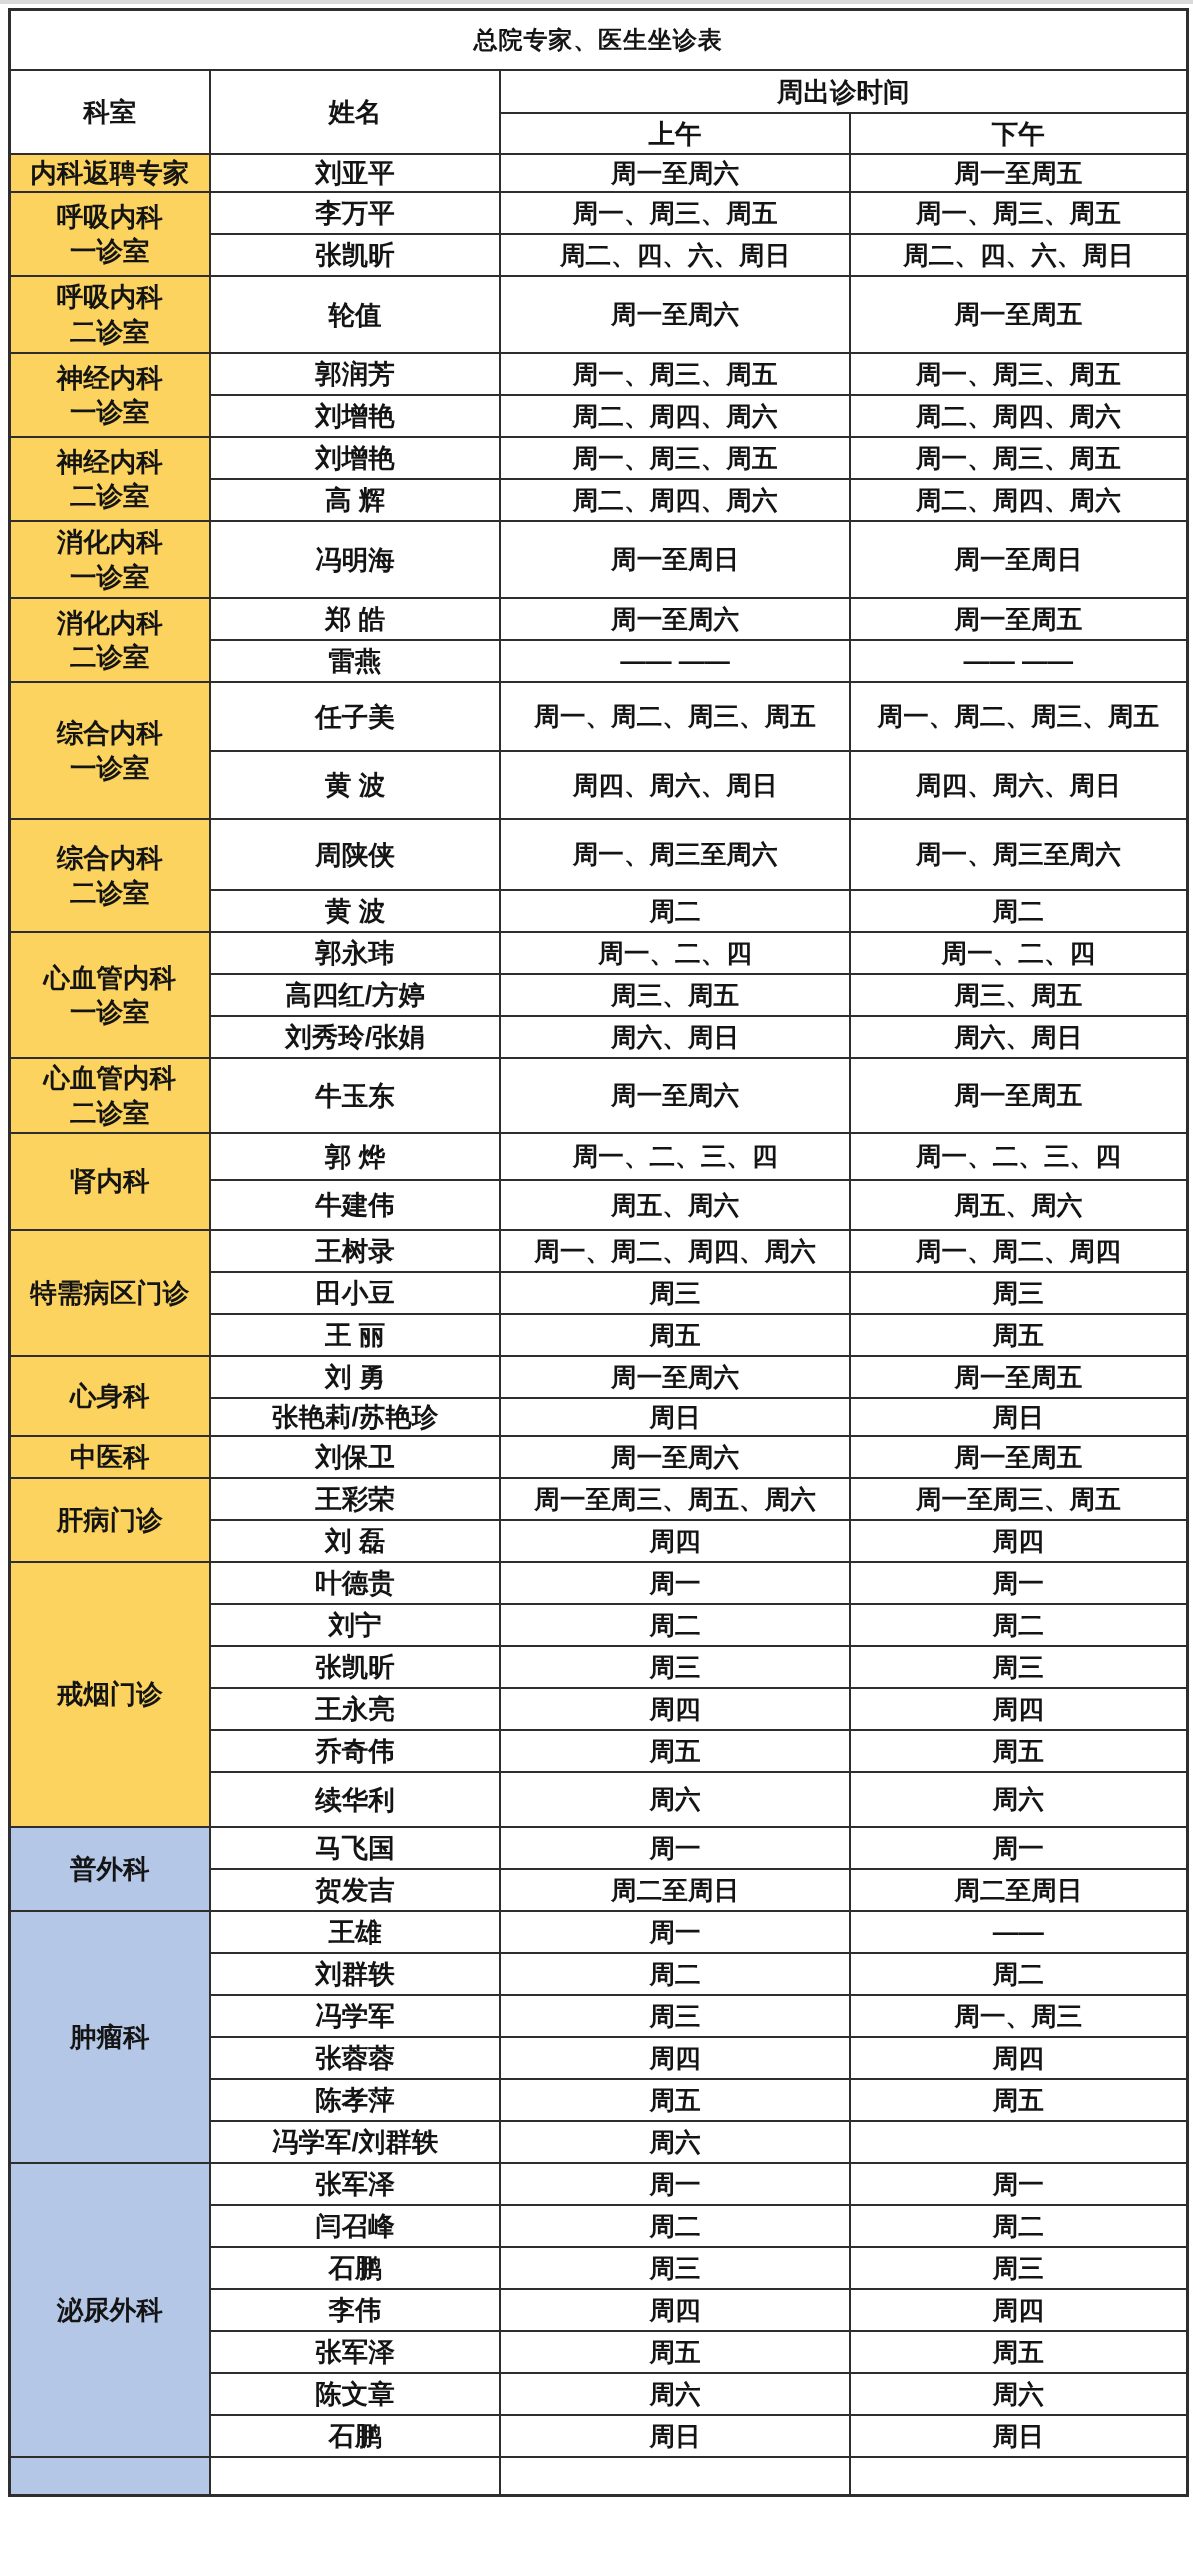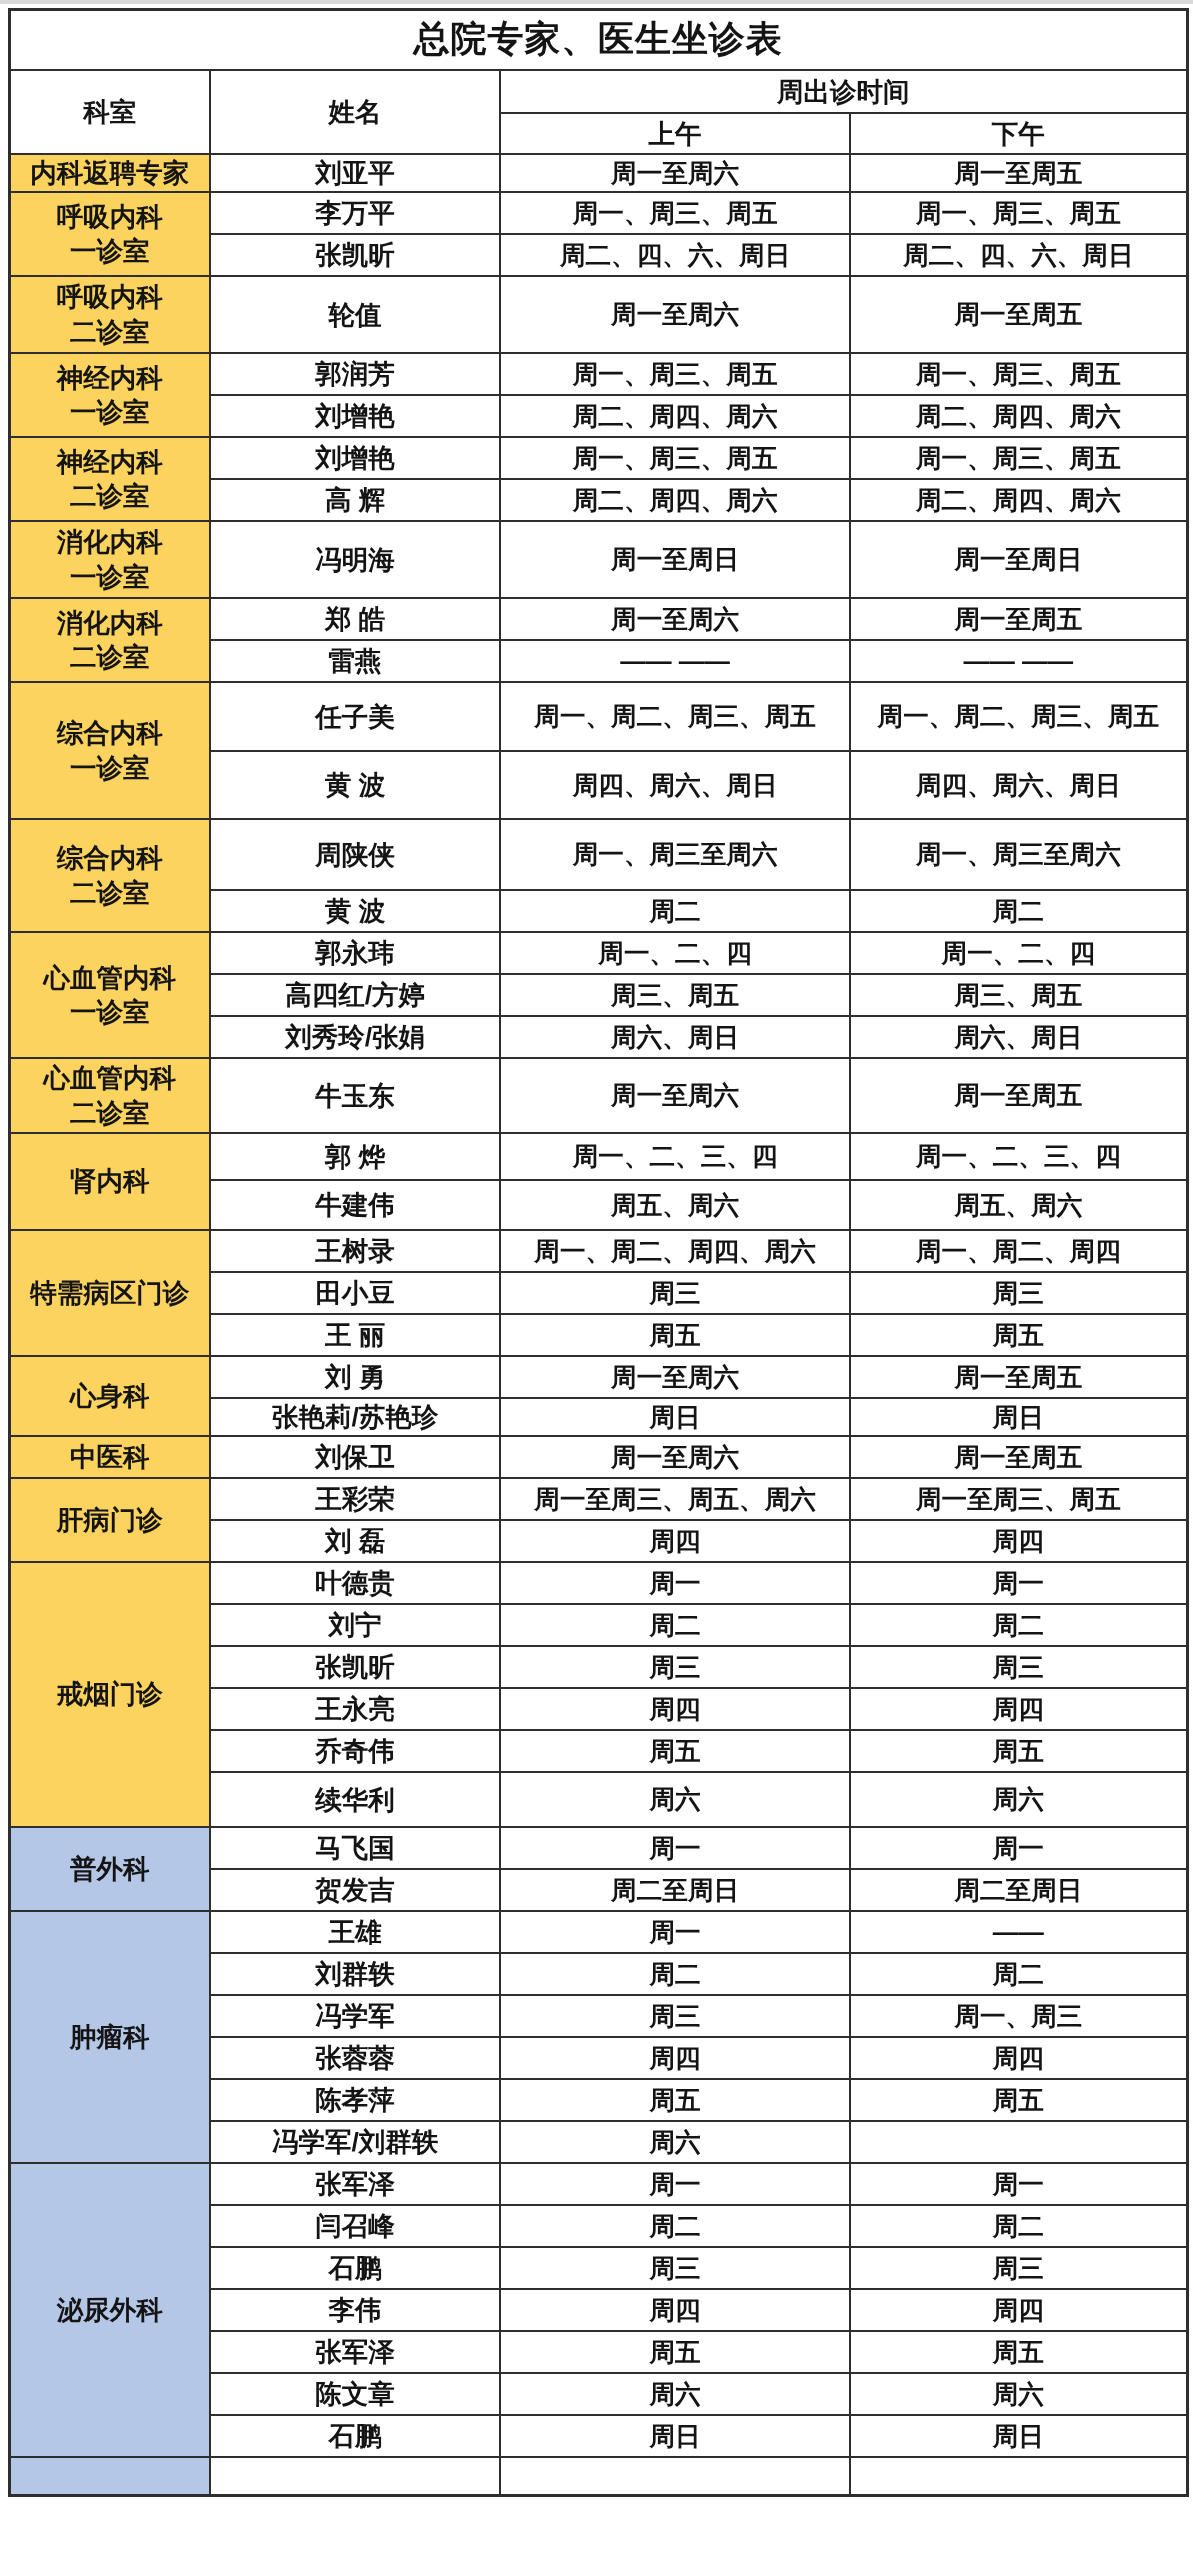--- a/index.html
+++ b/index.html
@@ -37,21 +37,21 @@
     border: 2.8px solid var(--border-color, #2e2e2e);
     text-align: center;
     vertical-align: middle;
     font-weight: 700;
     color: #141414;
     padding: 0 3.8px;
     overflow: hidden;
   }
   td.title-cell {
     height: 61px;
-    font-size: 36px;
+    font-size: 24px;
     letter-spacing: 0.9px;
     background: #ffffff;
   }
   td.hdr { font-size: 26.5px; background: #ffffff; }
   td.dept {
     font-size: 26.5px;
     line-height: 1.3;
     background: var(--dept-yellow, #fbd35e);
   }
   td.dept.blue { background: var(--dept-blue, #b4c7e7); }

